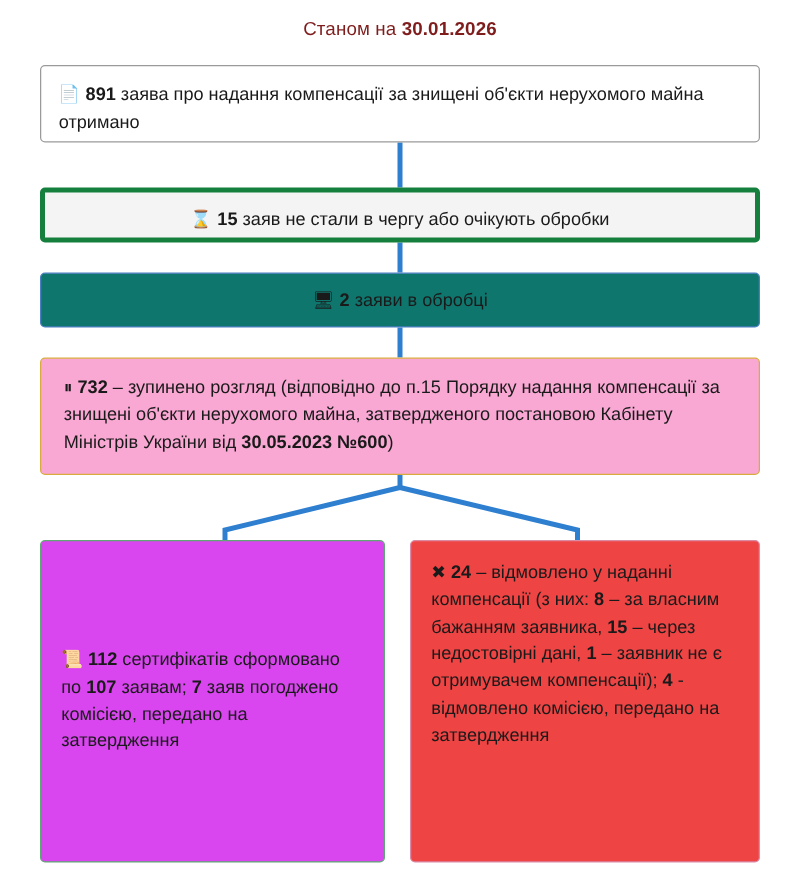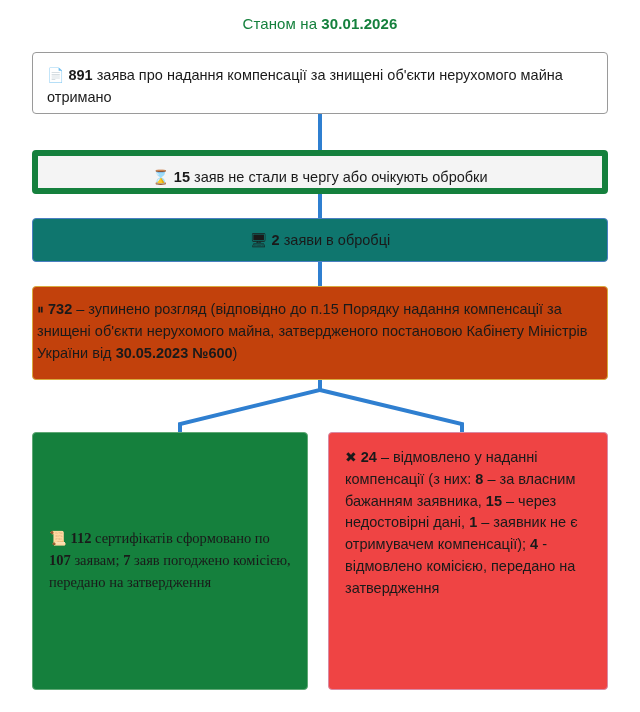--- a/index.html
+++ b/index.html
@@ -17,21 +17,21 @@
   }
   .page {
     position: relative;
     width: 640px;
     height: 712px;
   }
   .header {
     text-align: center;
     font-size: 15px;
     padding-top: 15px;
-    color: #15803d;
+    color: #7f1d1d;
     letter-spacing: 0.1px;
   }
   .header .bold {
     font-weight: bold;
   }
   .node {
     position: absolute;
     box-sizing: border-box;
     border-radius: 4px;
     font-size: 14.5px;
@@ -56,57 +56,56 @@
     border: 1px solid #9a9a9a;
     padding: 12px 14px;
   }
   
   #node-queue {
     left: 32px;
     top: 150px;
     width: 576px;
     height: 44px;
     background: #f4f4f4;
-    border: 6px solid #15803d;
+    border: 4px solid #15803d;
     padding: 11px 14px;
     text-align: center;
   }
   
   #node-processing {
     left: 32px;
     top: 218px;
     width: 576px;
     height: 44px;
     background: #0f766e;
     border: 1px solid #4a7fc1;
     padding: 11px 14px;
     text-align: center;
   }
   
   #node-paused {
     left: 32px;
     top: 286px;
     width: 576px;
     height: 94px;
-    background: #c2410c;
+    background: #f9a8d4;
     border: 1px solid #d9ab3e;
-    padding: 12px 4px;
+    padding: 12px 18px;
   }
   
   #node-certificates {
     left: 32px;
     top: 432px;
     width: 276px;
     height: 258px;
-    background: #15803d;
+    background: #d946ef;
     border: 1px solid #5fa875;
     padding: 12px 16px;
     display: flex;
     align-items: center;
-    font-family: Liberation Serif, serif;
   }
   
   #node-refused {
     left: 328px;
     top: 432px;
     width: 280px;
     height: 258px;
     background: #ef4444;
     border: 1px solid #d98aa5;
     padding: 14px 16px;

